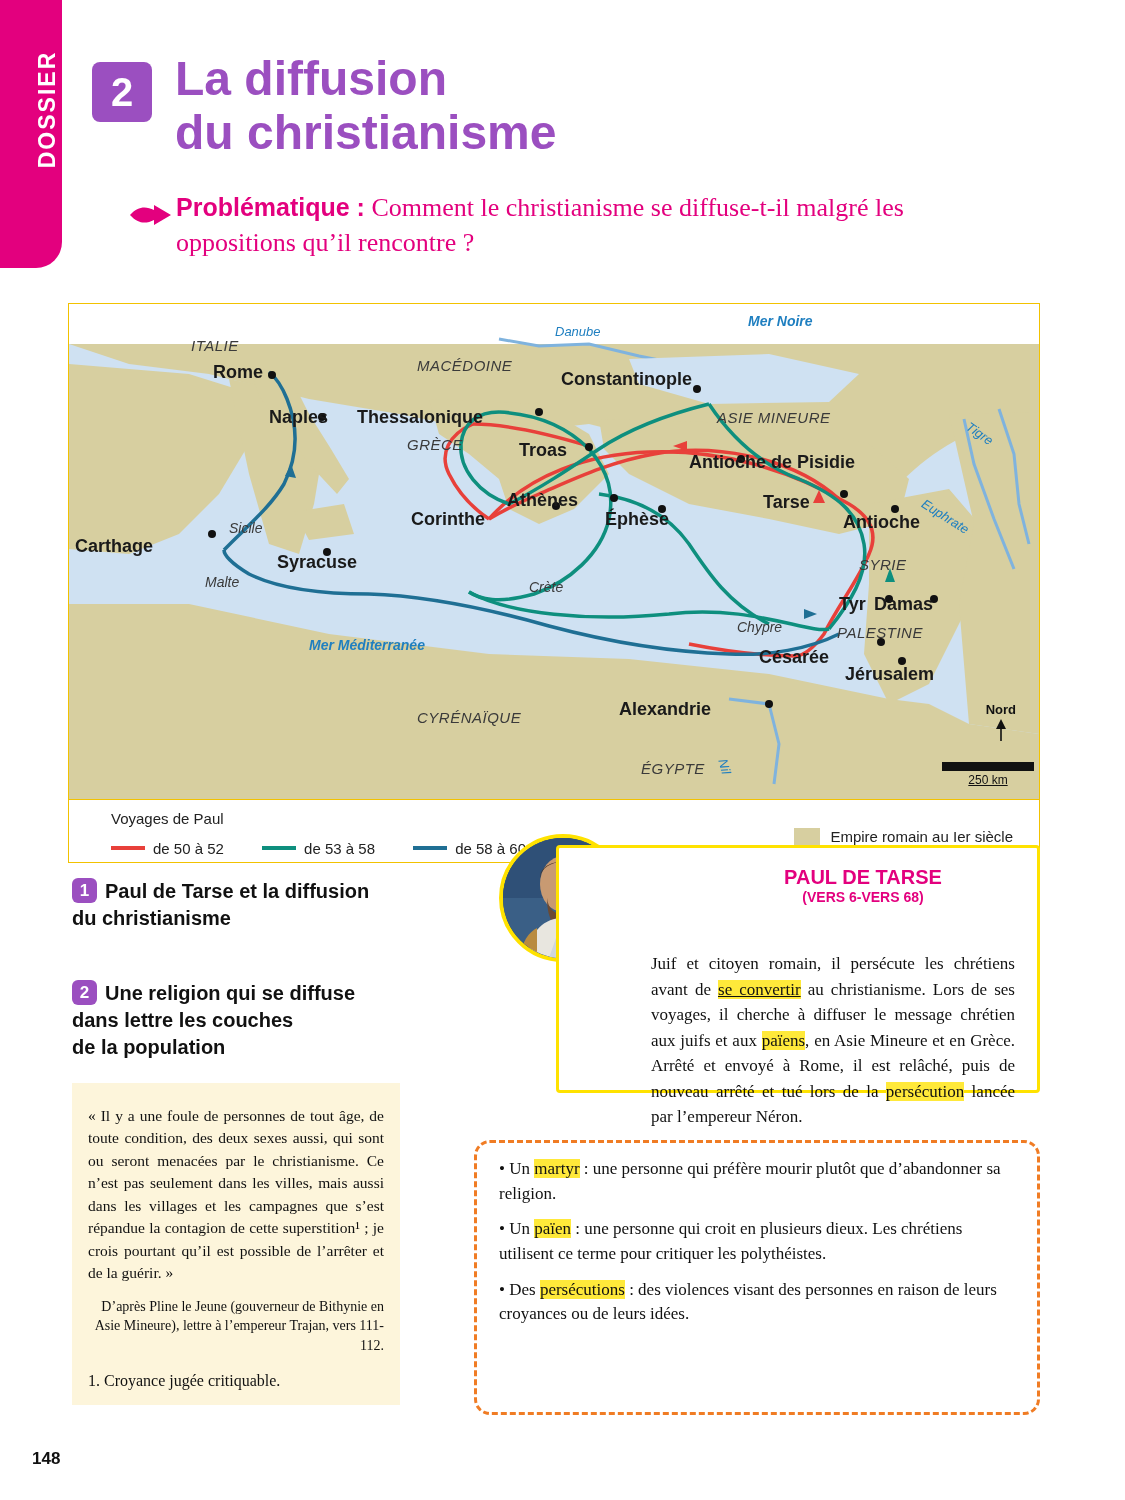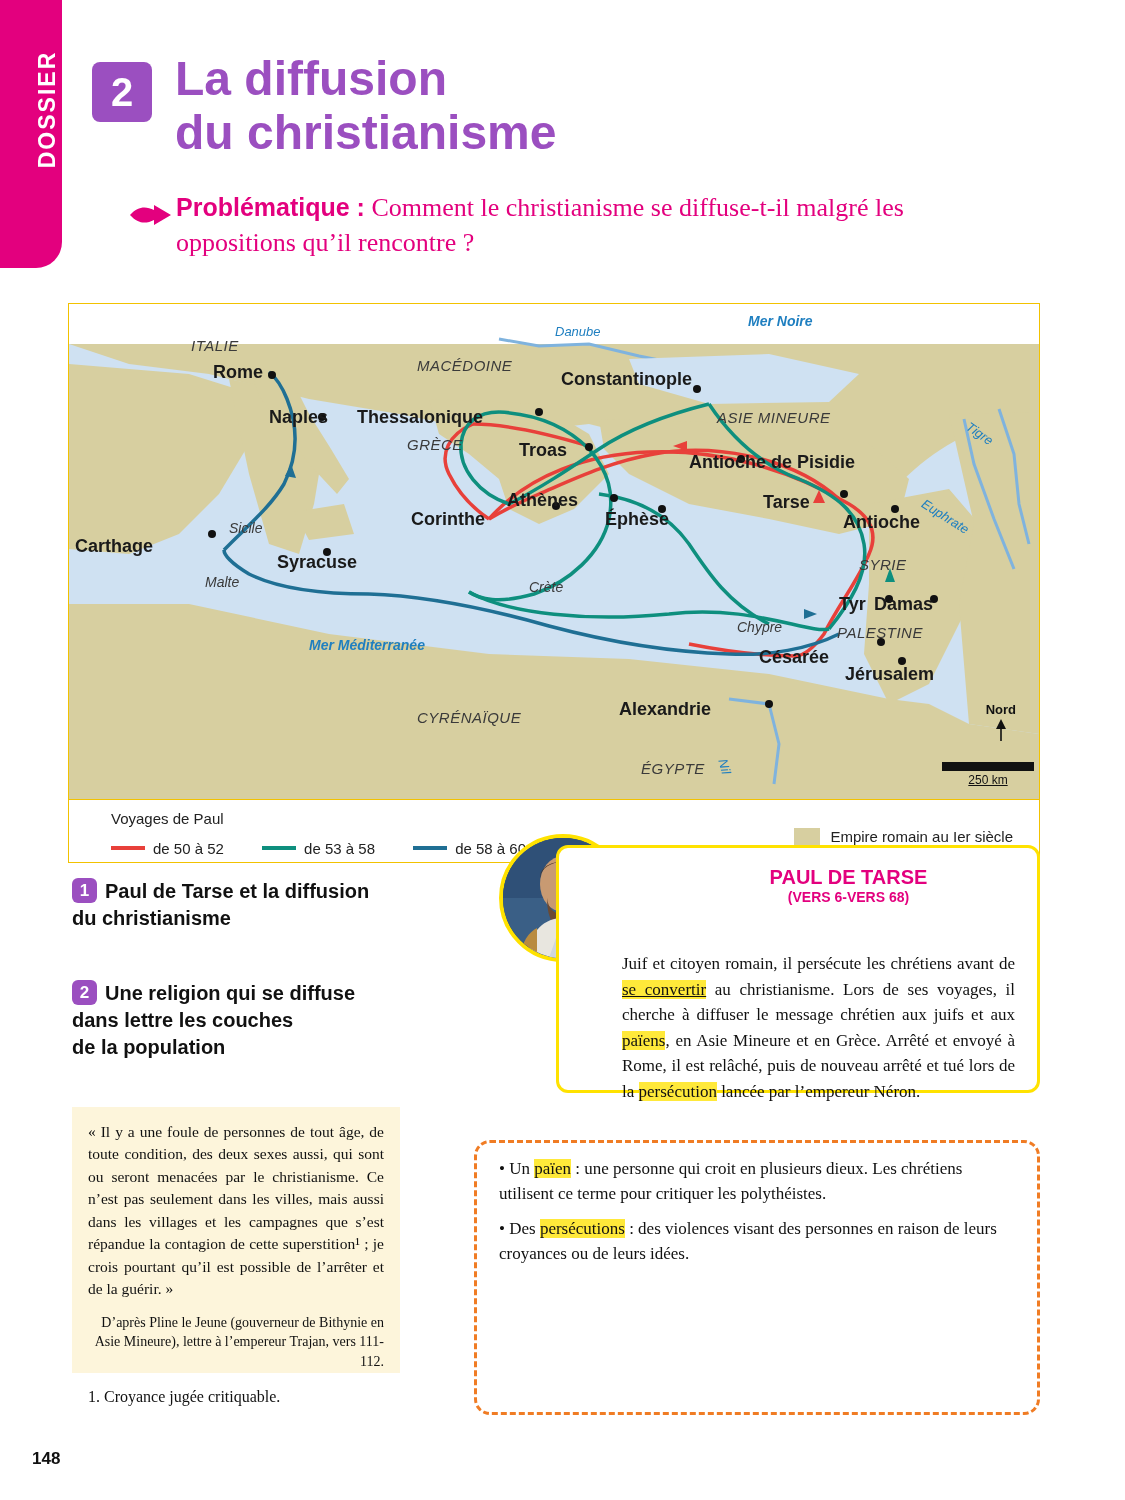--- a/index.html
+++ b/index.html
@@ -78,38 +78,38 @@
 
   
   .doc-head { position:absolute; font-weight:bold; font-size:20px; color:#111; line-height:1.35; }
   .num-badge {
     display:inline-block; width:25px; height:25px; background:#9b4fc0; color:#fff;
     border-radius:6px; text-align:center; line-height:25px; font-size:17px; font-weight:bold;
     margin-right:8px; vertical-align:2px;
   }
 
   .quote-box {
-    position:absolute; left:72px; top:1083px; width:328px; height:266px;
-    background:#fdf5db; padding:14px 16px;margin-top:24px;
+    position:absolute; left:72px; top:1083px; width:328px; height:322px;
+    background:#fdf5db; padding:22px 16px;
   }
   .quote-text {
     font-family:"Liberation Serif", serif; font-size:15.5px; line-height:1.45;
     text-align:justify; color:#111;
   }
   .quote-src {
     font-family:"Liberation Serif", serif; font-size:14px; line-height:1.4;
     text-align:right; margin-top:12px; color:#111;
   }
   .quote-note { font-family:"Liberation Serif", serif; font-size:16px; margin-top:16px; color:#111;}
 
   
   .bio-box {
     position:absolute; left:556px; top:845px; width:484px; height:248px;
-    border:3px solid #ffe200; border-radius:12px; background:#fff;
-    padding:18px 22px 12px 63px;
+    border:3px solid #ffe200; border-radius:4px; background:#fff;
+    padding:18px 22px 12px 92px;
   }
   .bio-title { text-align:center; color:#e3007e; font-weight:bold; font-size:20px; line-height:1.15; margin-left:60px;}
   .bio-title .sub { font-size:14px; display:block; }
   .bio-text {
     font-family:"Liberation Serif", serif; font-size:17px; line-height:1.5;
     text-align:justify; margin-top:46px; color:#111;
   }
   .hl { background:#ffe93a; }
   .hl-u { background:#ffe93a; text-decoration:underline; }
   .portrait {
@@ -331,20 +331,23 @@
     <span>PAUL DE TARSE</span>
     <span class="sub">(VERS 6-VERS 68)</span>
   </div>
   <div class="bio-text">
     <span>Juif et citoyen romain, il persécute les chrétiens avant de </span><span class="hl-u">se convertir</span><span> au christianisme. Lors de ses voyages, il cherche à diffuser le message chrétien aux juifs et aux </span><span class="hl">païens</span><span>, en Asie Mineure et en Grèce. Arrêté et envoyé à Rome, il est relâché, puis de nouveau arrêté et tué lors de la </span><span class="hl">persécution</span><span> lancée par l’empereur Néron.</span>
   </div>
 </div>
 
 <div class="defs">
   <p>
+    <span>• Un </span><span class="hl">martyr</span><span> : une personne qui préfère mourir plutôt que d’abandonner sa religion.</span>
+  </p>
+  <p>
     <span>• Un </span><span class="hl">païen</span><span> : une personne qui croit en plusieurs dieux. Les chrétiens utilisent ce terme pour critiquer les polythéistes.</span>
   </p>
   <p>
     <span>• Des </span><span class="hl">persécutions</span><span> : des violences visant des personnes en raison de leurs croyances ou de leurs idées.</span>
   </p>
 </div>
 
 <div class="page-num">148</div>
 
 </body></html>

